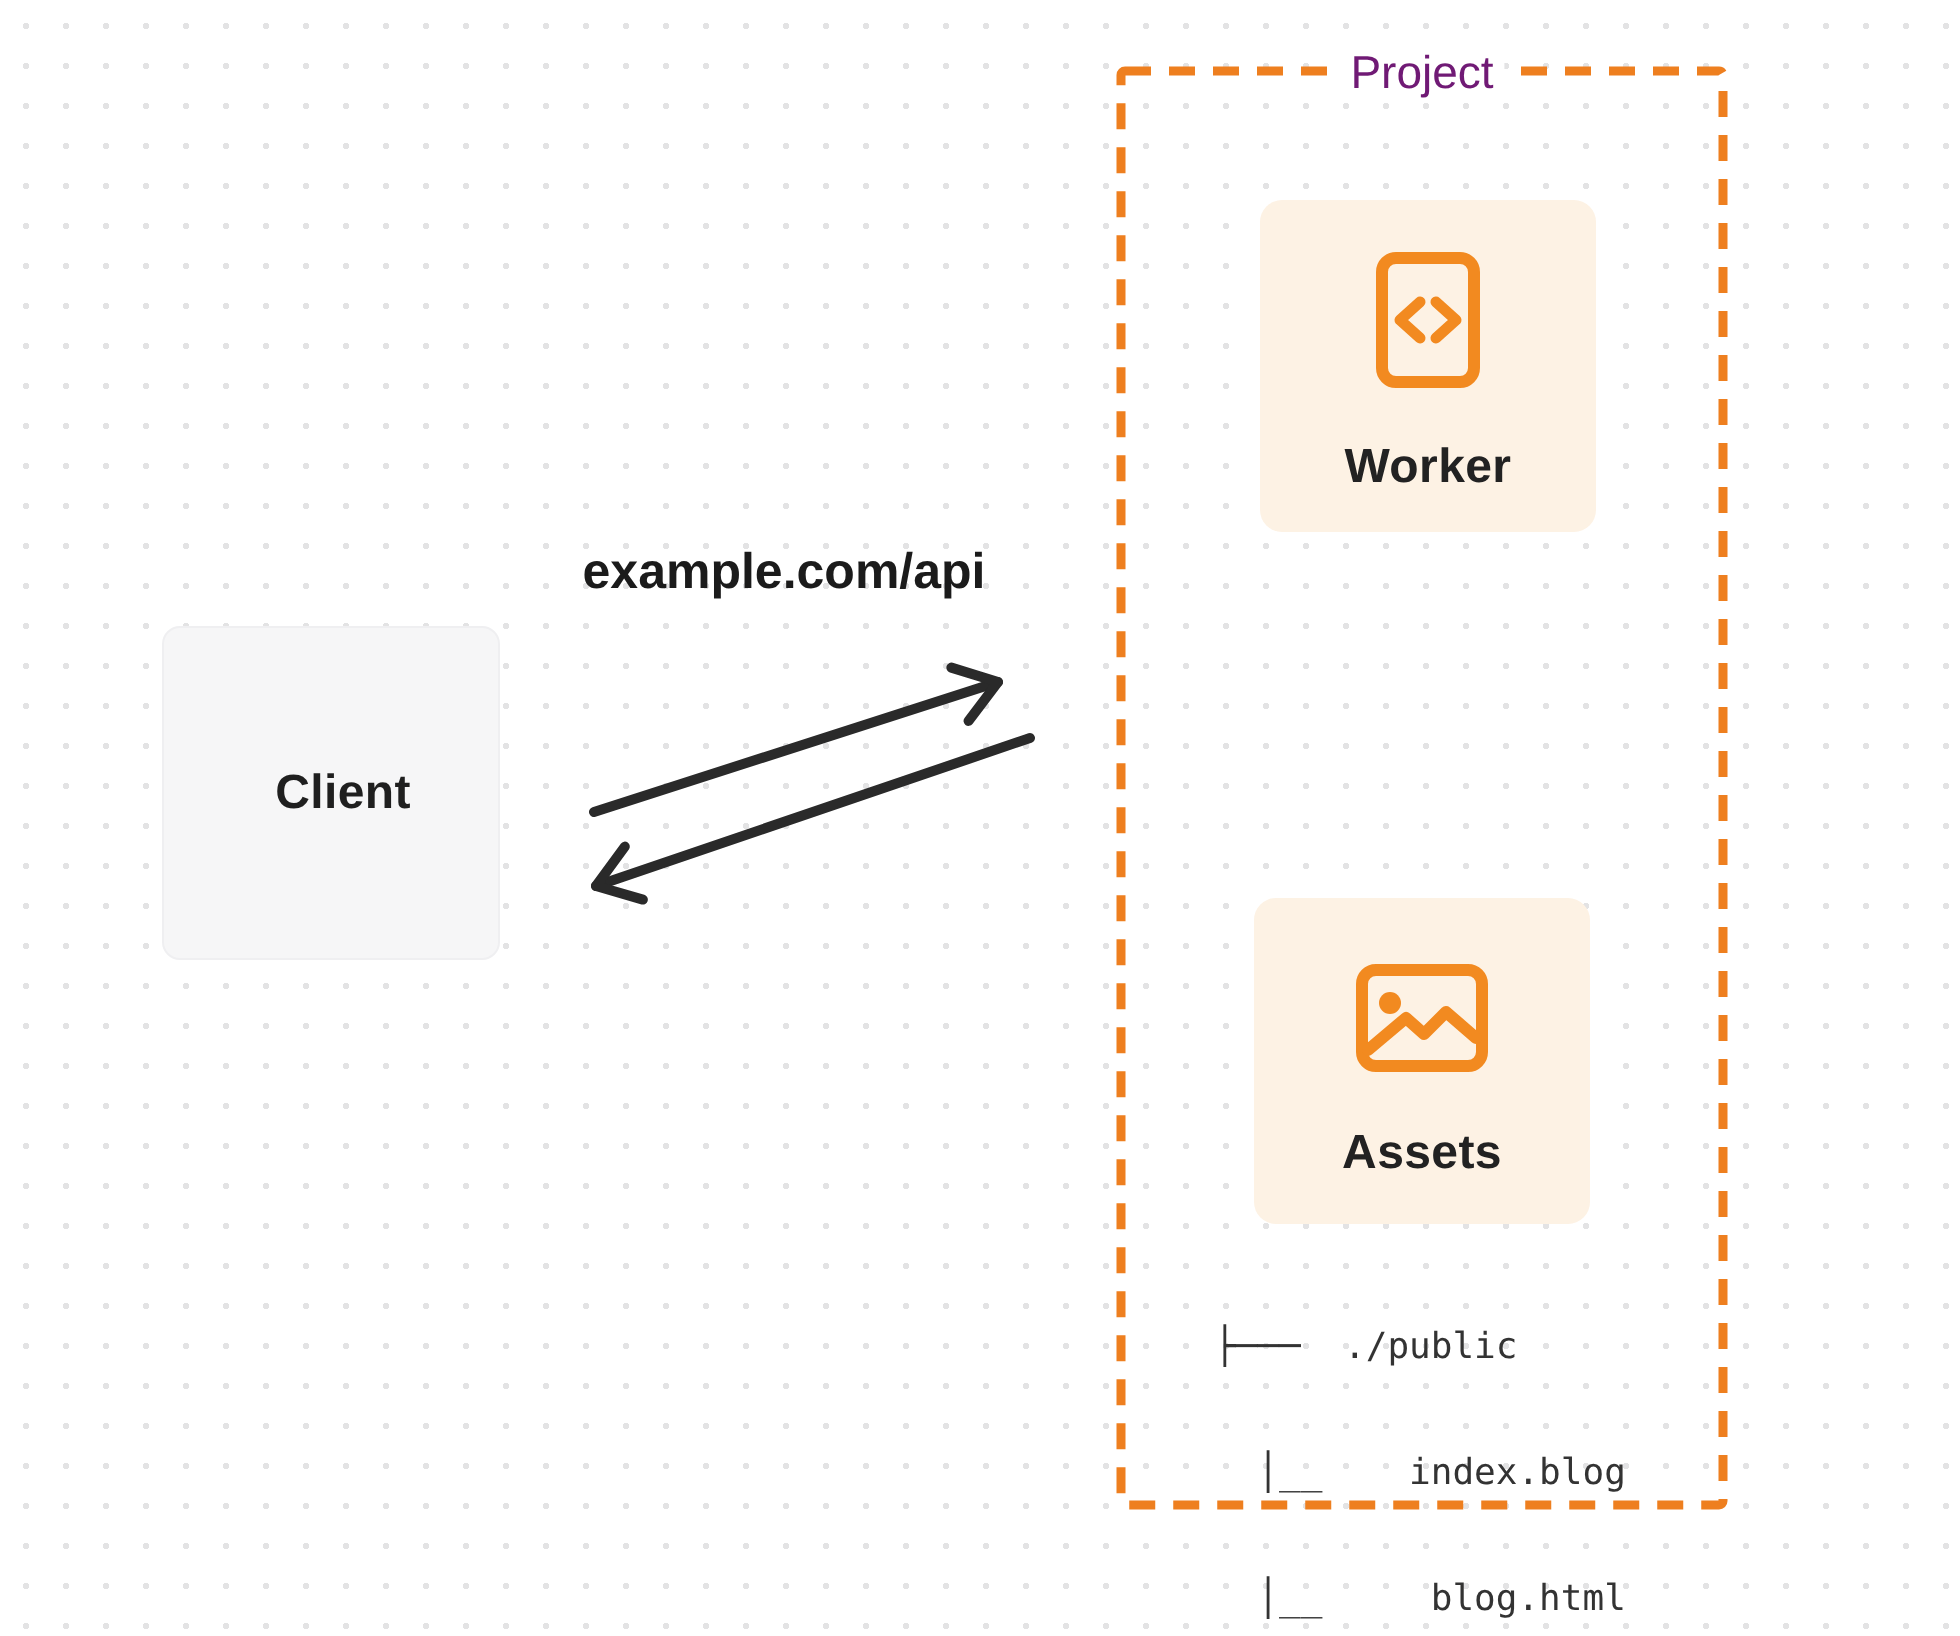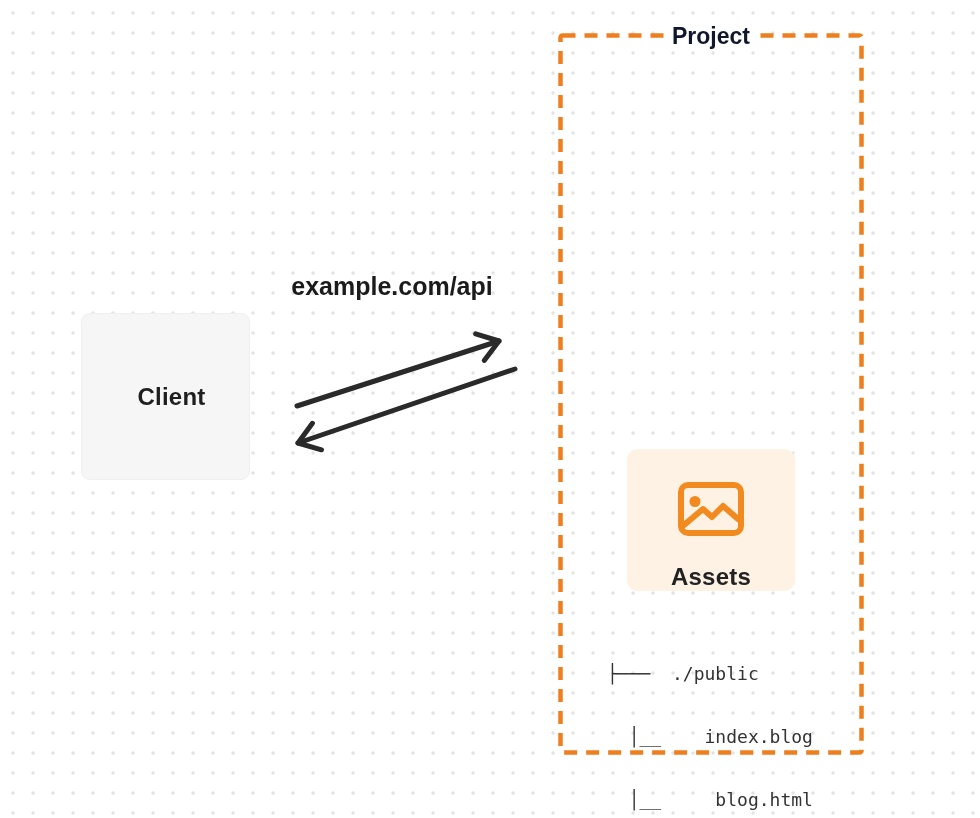--- a/index.html
+++ b/index.html
@@ -31,33 +31,33 @@
     font-size:25px;font-weight:700;color:#1B1B1B;white-space:nowrap;
   }
   
   .arrows{position:absolute;left:0;top:0;pointer-events:none;}
   
   .project{position:absolute;left:558px;top:33px;width:306px;height:722px;}
   .project-border{position:absolute;left:0;top:0;}
   .project-label{
     position:absolute;left:50%;top:-12px;transform:translateX(-50%);
     background:#ffffff;padding:0 5px;
-    font-size:23px;font-weight:700;color:#0f172a;white-space:nowrap;line-height:30px;
+    font-size:23px;font-weight:400;color:#701a75;white-space:nowrap;line-height:30px;
   }
   .node{
     position:absolute;width:168px;
     background:#FDF2E4;border-radius:11px;
     display:flex;flex-direction:column;align-items:center;
     box-sizing:border-box;
   }
   .node .label{font-size:24px;font-weight:700;color:#222222;letter-spacing:.2px;}
   .node.worker{left:72px;top:67px;height:166px;}
   .node.worker .icon{margin-top:26px;}
   .node.worker .label{margin-top:26px;}
-  .node.assets{left:69px;top:416px;height:142px;}
+  .node.assets{left:69px;top:416px;height:163px;}
   .node.assets .icon{margin-top:33px;}
   .node.assets .label{margin-top:27px;}
   
   .tree{
     position:absolute;left:49px;top:588px;
     font-family:"DejaVu Sans Mono", monospace;
     font-size:18px;line-height:21px;color:#333333;
     white-space:pre;font-weight:500;
   }
 </style>
@@ -81,20 +81,28 @@
   </div>
 
   <div class="request-label">example.com/api</div>
 
   <div class="project">
     <svg class="project-border" width="306" height="722" viewBox="0 0 306 722">
       <rect x="2.5" y="2.5" width="301" height="717" rx="2" fill="none" stroke="#EE7F1F" stroke-width="4.5" stroke-dasharray="13 9"></rect>
     </svg>
     <div class="project-label">Project</div>
 
+    <div class="node worker">
+      <svg class="icon" width="52" height="68" viewBox="0 0 52 68">
+        <rect x="3" y="3" width="46" height="62" rx="7" fill="none" stroke="#F28A20" stroke-width="6"></rect>
+        <path d="M22,25 L12,34 L22,43" fill="none" stroke="#F28A20" stroke-width="5.5" stroke-linecap="round" stroke-linejoin="round"></path>
+        <path d="M30,25 L40,34 L30,43" fill="none" stroke="#F28A20" stroke-width="5.5" stroke-linecap="round" stroke-linejoin="round"></path>
+      </svg>
+      <div class="label">Worker</div>
+    </div>
 
     <div class="node assets">
       <svg class="icon" width="66" height="54" viewBox="0 0 66 54">
         <rect x="3" y="3" width="60" height="48" rx="7" fill="none" stroke="#F28A20" stroke-width="6"></rect>
         <circle cx="17" cy="19.5" r="5.5" fill="#F28A20"></circle>
         <path d="M6,43 L25,27 L34,35 L45,24 L60,37" fill="none" stroke="#F28A20" stroke-width="6" stroke-linecap="round" stroke-linejoin="round"></path>
       </svg>
       <div class="label">Assets</div>
     </div>
 

